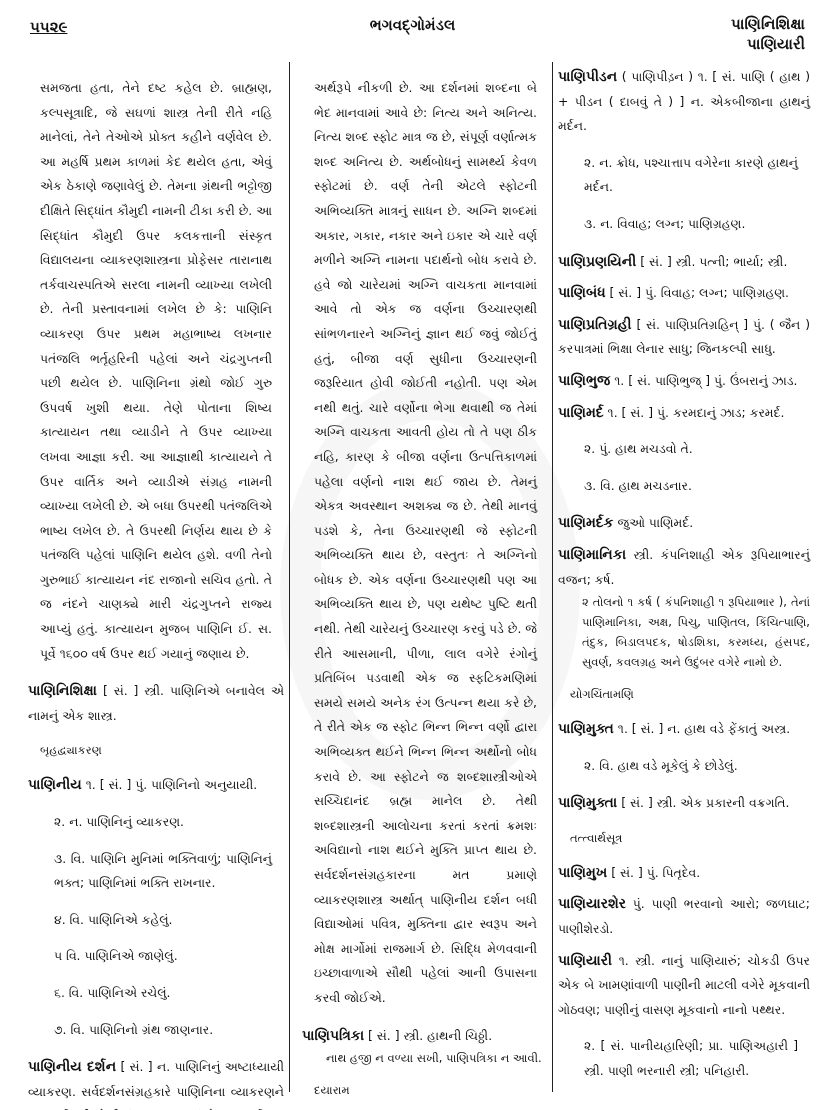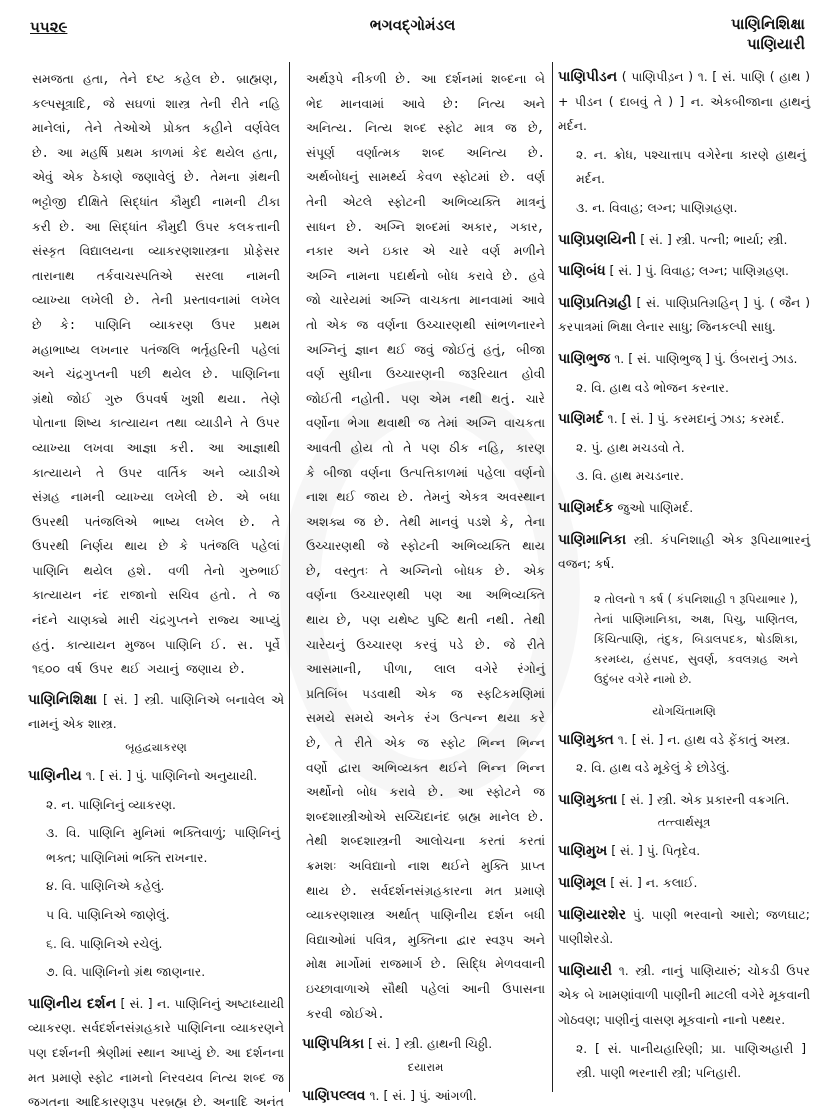--- a/index.html
+++ b/index.html
@@ -11,26 +11,26 @@
   .page-num { position: absolute; left: 30px; top: 18px; font-size: 15px; font-weight: bold; text-decoration: underline; }
   .running-title { position: absolute; left: 0; width: 825px; top: 16px; text-align: center; font-size: 15px; font-weight: bold; }
   .guide { position: absolute; right: 20px; top: 14px; text-align: right; font-size: 15px; font-weight: bold; line-height: 20px; }
   .col { position: absolute; top: 64px; font-size: 12.4px; line-height: 24.6px; text-align: justify; }
   .col1 { left: 28px; width: 256px; }
   .col2 { left: 302px; width: 247px; }
   .col3 { left: 558px; width: 252px; }
   .rule { position: absolute; top: 62px; width: 0; border-left: 1.5px solid #222; }
   .rule1 { left: 289px; height: 1030px; }
   .rule2 { left: 552px; height: 1030px; }
-  .para { margin: 4px; font-family: Liberation Mono, monospace; }
+  .para { margin: 12px; }
   .entry { margin: 0 0 6px 0; }
   .hw { font-weight: bold; font-size: 14px; }
-  .sub { padding-left: 14px; margin: 4px; }
-  .quote { padding-left: 24px; font-size: 11.5px; line-height: 20px; margin: 12px; }
-  .src { text-align: center; font-size: 11.5px; margin: 0; line-height: 20px; }
+  .sub { padding-left: 14px; margin: 12px; }
+  .quote { padding-left: 24px; font-size: 11.5px; line-height: 20px; margin: 0; }
+  .src { text-align: left; font-size: 11.5px; margin: 12px; line-height: 20px; }
   .watermark {
     position: absolute; left: 280px; top: 380px; width: 300px; height: 420px;
     border-radius: 50%; border: 40px solid rgba(0,0,0,0.035); box-sizing: border-box;
     pointer-events: none;
   }
 </style>
 </head>
 <body>
 
 <div class="watermark"></div>
@@ -72,20 +72,21 @@
     <span>[ સં. ] ન. પાણિનિનું અષ્ટાધ્યાયી વ્યાકરણ. સર્વદર્શનસંગ્રહકારે પાણિનિના વ્યાકરણને પણ દર્શનની શ્રેણીમાં સ્થાન આપ્યું છે. આ દર્શનના મત પ્રમાણે સ્ફોટ નામનો નિરવયવ નિત્ય શબ્દ જ જગતના આદિકારણરૂપ પરબ્રહ્મ છે. અનાદિ અનંત અક્ષર શબ્દરૂપ બ્રહ્મમાંથી જગતની બધી ક્રિયાઓ</span>
   </div>
 </div>
 
 <div class="col col2">
   <p class="para">અર્થરૂપે નીકળી છે. આ દર્શનમાં શબ્દના બે ભેદ માનવામાં આવે છે: નિત્ય અને અનિત્ય. નિત્ય શબ્દ સ્ફોટ માત્ર જ છે, સંપૂર્ણ વર્ણાત્મક શબ્દ અનિત્ય છે. અર્થબોધનું સામર્થ્ય કેવળ સ્ફોટમાં છે. વર્ણ તેની એટલે સ્ફોટની અભિવ્યક્તિ માત્રનું સાધન છે. અગ્નિ શબ્દમાં અકાર, ગકાર, નકાર અને ઇકાર એ ચારે વર્ણ મળીને અગ્નિ નામના પદાર્થનો બોધ કરાવે છે. હવે જો ચારેયમાં અગ્નિ વાચકતા માનવામાં આવે તો એક જ વર્ણના ઉચ્ચારણથી સાંભળનારને અગ્નિનું જ્ઞાન થઈ જવું જોઈતું હતું, બીજા વર્ણ સુધીના ઉચ્ચારણની જરૂરિયાત હોવી જોઈતી નહોતી. પણ એમ નથી થતું. ચારે વર્ણોના ભેગા થવાથી જ તેમાં અગ્નિ વાચકતા આવતી હોય તો તે પણ ઠીક નહિ, કારણ કે બીજા વર્ણના ઉત્પત્તિકાળમાં પહેલા વર્ણનો નાશ થઈ જાય છે. તેમનું એકત્ર અવસ્થાન અશક્ય જ છે. તેથી માનવું પડશે કે, તેના ઉચ્ચારણથી જે સ્ફોટની અભિવ્યક્તિ થાય છે, વસ્તુતઃ તે અગ્નિનો બોધક છે. એક વર્ણના ઉચ્ચારણથી પણ આ અભિવ્યક્તિ થાય છે, પણ યથેષ્ટ પુષ્ટિ થતી નથી. તેથી ચારેયનું ઉચ્ચારણ કરવું પડે છે. જે રીતે આસમાની, પીળા, લાલ વગેરે રંગોનું પ્રતિબિંબ પડવાથી એક જ સ્ફટિકમણિમાં સમયે સમયે અનેક રંગ ઉત્પન્ન થયા કરે છે, તે રીતે એક જ સ્ફોટ ભિન્ન ભિન્ન વર્ણો દ્વારા અભિવ્યક્ત થઈને ભિન્ન ભિન્ન અર્થોનો બોધ કરાવે છે. આ સ્ફોટને જ શબ્દશાસ્ત્રીઓએ સચ્ચિદાનંદ બ્રહ્મ માનેલ છે. તેથી શબ્દશાસ્ત્રની આલોચના કરતાં કરતાં ક્રમશઃ અવિદ્યાનો નાશ થઈને મુક્તિ પ્રાપ્ત થાય છે. સર્વદર્શનસંગ્રહકારના મત પ્રમાણે વ્યાકરણશાસ્ત્ર અર્થાત્ પાણિનીય દર્શન બધી વિદ્યાઓમાં પવિત્ર, મુક્તિના દ્વાર સ્વરૂપ અને મોક્ષ માર્ગોમાં રાજમાર્ગ છે. સિદ્ધિ મેળવવાની ઇચ્છાવાળાએ સૌથી પહેલાં આની ઉપાસના કરવી જોઈએ.</p>
 
   <div class="entry">
     <span class="hw">પાણિપત્રિકા</span>
     <span>[ સં. ] સ્ત્રી. હાથની ચિઠ્ઠી.</span>
+    <p class="quote">નાથ હજી ન વળ્યા સખી, પાણિપત્રિકા ન આવી.</p>
     <p class="src">દયારામ</p>
   </div>
 
   <div class="entry">
     <span class="hw">પાણિપલ્લવ</span>
     <span>૧. [ સં. ] પું. આંગળી.</span>
     <p class="sub">૨. પું. પલ્લવ જેવો હાથ.</p>
   </div>
 
   <div class="entry">
@@ -117,21 +118,20 @@
     <span class="hw">પાણિબંધ</span>
     <span>[ સં. ] પું. વિવાહ; લગ્ન; પાણિગ્રહણ.</span>
   </div>
   <div class="entry">
     <span class="hw">પાણિપ્રતિગ્રહી</span>
     <span>[ સં. પાણિપ્રતિગ્રહિન્ ] પું. ( જૈન ) કરપાત્રમાં ભિક્ષા લેનાર સાધુ; જિનકલ્પી સાધુ.</span>
   </div>
   <div class="entry">
     <span class="hw">પાણિભુજ</span>
     <span>૧. [ સં. પાણિભુજ્ ] પું. ઉંબરાનું ઝાડ.</span>
-    <p class="sub">૨. વિ. હાથ વડે ભોજન કરનાર.</p>
   </div>
   <div class="entry">
     <span class="hw">પાણિમર્દ</span>
     <span>૧. [ સં. ] પું. કરમદાનું ઝાડ; કરમર્દ.</span>
     <p class="sub">૨. પું. હાથ મચડવો તે.</p>
     <p class="sub">૩. વિ. હાથ મચડનાર.</p>
   </div>
   <div class="entry">
     <span class="hw">પાણિમર્દક</span>
     <span>જુઓ પાણિમર્દ.</span>
@@ -150,24 +150,20 @@
   <div class="entry">
     <span class="hw">પાણિમુક્તા</span>
     <span>[ સં. ] સ્ત્રી. એક પ્રકારની વક્રગતિ.</span>
     <p class="src">તત્ત્વાર્થસૂત્ર</p>
   </div>
   <div class="entry">
     <span class="hw">પાણિમુખ</span>
     <span>[ સં. ] પું. પિતૃદેવ.</span>
   </div>
   <div class="entry">
-    <span class="hw">પાણિમૂલ</span>
-    <span>[ સં. ] ન. કલાઈ.</span>
-  </div>
-  <div class="entry">
     <span class="hw">પાણિયારશેર</span>
     <span>પું. પાણી ભરવાનો આરો; જળઘાટ; પાણીશેરડો.</span>
   </div>
   <div class="entry">
     <span class="hw">પાણિયારી</span>
     <span>૧. સ્ત્રી. નાનું પાણિયારું; ચોકડી ઉપર એક બે ખામણાંવાળી પાણીની માટલી વગેરે મૂકવાની ગોઠવણ; પાણીનું વાસણ મૂકવાનો નાનો પથ્થર.</span>
     <p class="sub">૨. [ સં. પાનીયહારિણી; પ્રા. પાણિઅહારી ] સ્ત્રી. પાણી ભરનારી સ્ત્રી; પનિહારી.</p>
   </div>
 </div>
 

